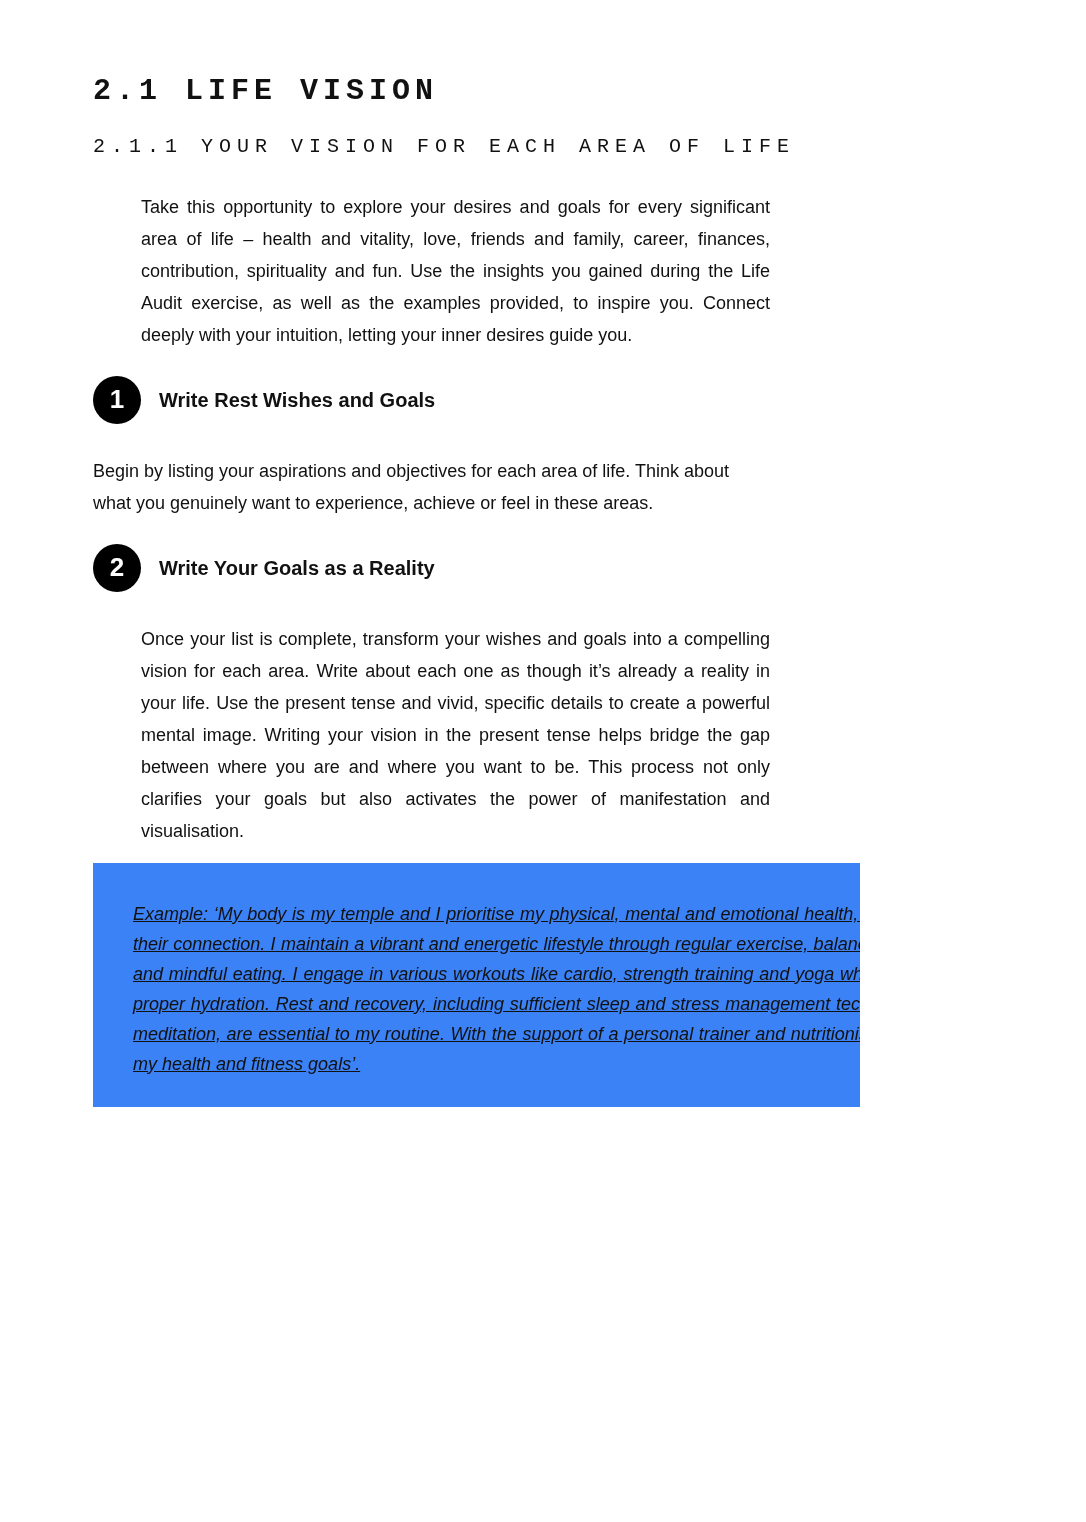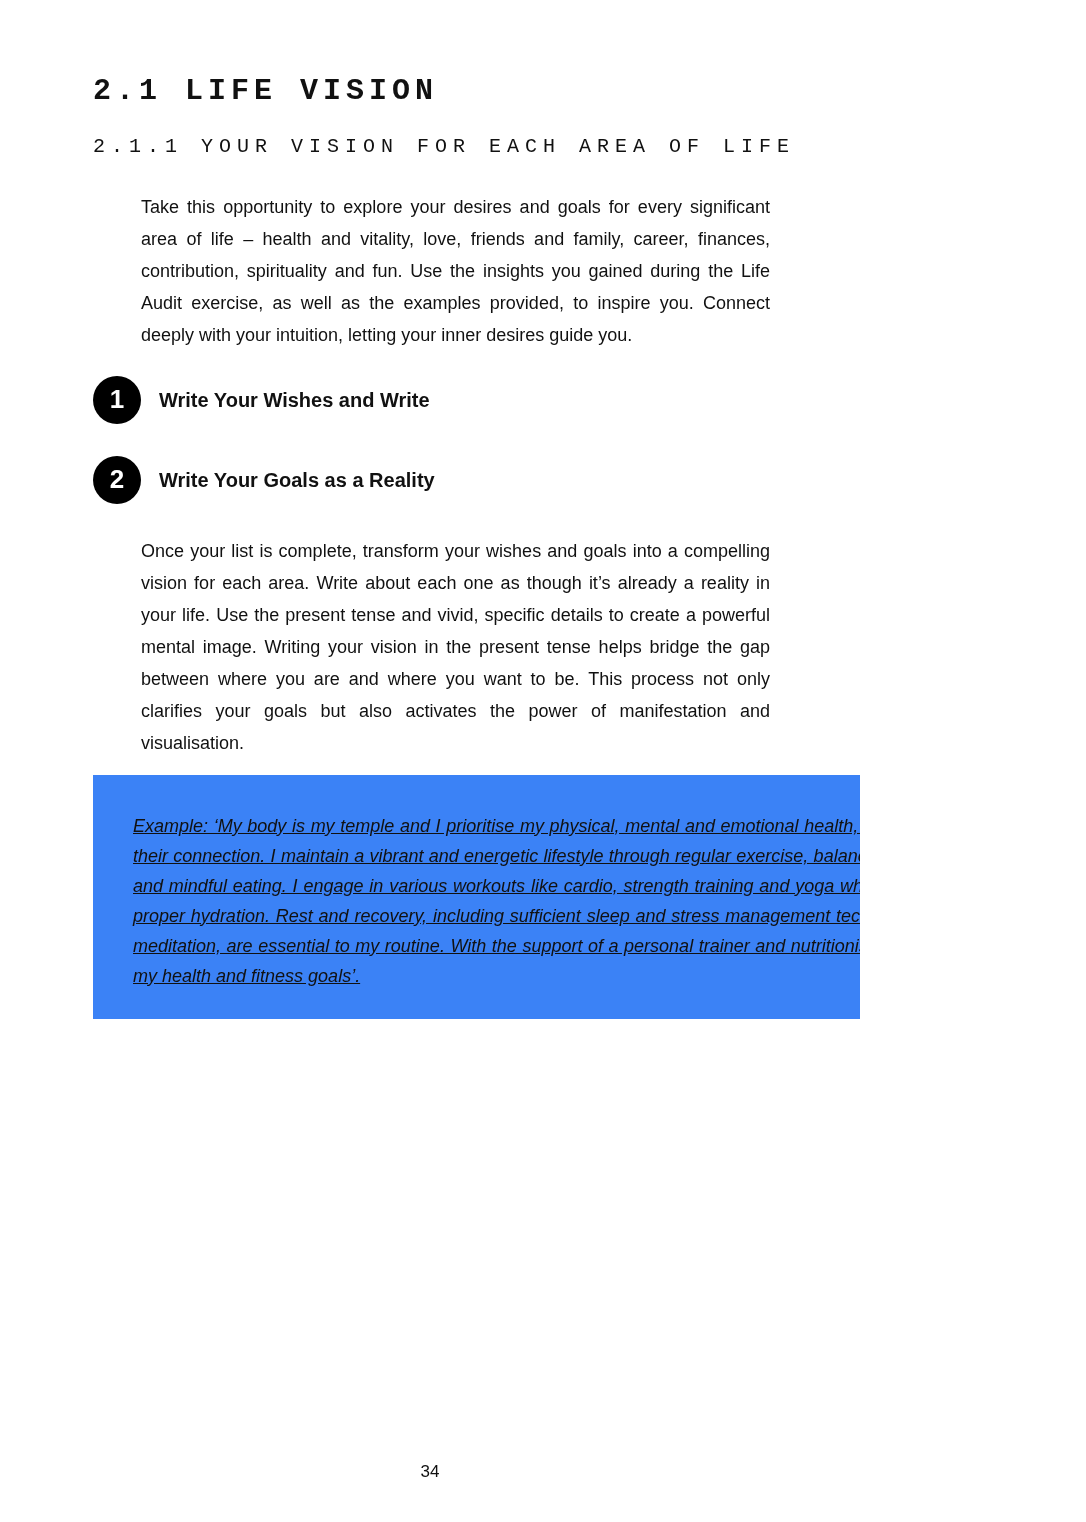--- a/index.html
+++ b/index.html
@@ -114,31 +114,31 @@
 
     <div class="h1">2.1 LIFE VISION</div>
 
     <div class="h2">2.1.1 YOUR VISION FOR EACH AREA OF LIFE</div>
 
     <div class="para justify">Take this opportunity to explore your desires and goals for every significant area of life – health and vitality, love, friends and family, career, finances, contribution, spirituality and fun. Use the insights you gained during the Life Audit exercise, as well as the examples provided, to inspire you. Connect deeply with your intuition, letting your inner desires guide you.</div>
 
 
     <div class="step-row">
       <div class="step-badge">1</div>
-      <div class="step-title">Write Your Wishes and Write</div>
+      <div class="step-title">Write Rest Wishes and Goals</div>
     </div>
 
+    <div class="step-desc">Begin by listing your aspirations and objectives for each area of life. Think about what you genuinely want to experience, achieve or feel in these areas.</div>
 
     <div class="step-row">
       <div class="step-badge">2</div>
       <div class="step-title">Write Your Goals as a Reality</div>
     </div>
 
     <div class="step-desc justify">Once your list is complete, transform your wishes and goals into a compelling vision for each area. Write about each one as though it’s already a reality in your life. Use the present tense and vivid, specific details to create a powerful mental image. Writing your vision in the present tense helps bridge the gap between where you are and where you want to be. This process not only clarifies your goals but also activates the power of manifestation and visualisation.</div>
 
     <div class="example-box">
       <div class="example-text">Example: ‘My body is my temple and I prioritise my physical, mental and emotional health, recognising their connection. I maintain a vibrant and energetic lifestyle through regular exercise, balanced nutrition and mindful eating. I engage in various workouts like cardio, strength training and yoga while ensuring proper hydration. Rest and recovery, including sufficient sleep and stress management techniques like meditation, are essential to my routine. With the support of a personal trainer and nutritionist, I achieve my health and fitness goals’.</div>
     </div>
 
   </div>
 
-  <div class="page-number">34</div>
 </div>
 
 </body></html>

